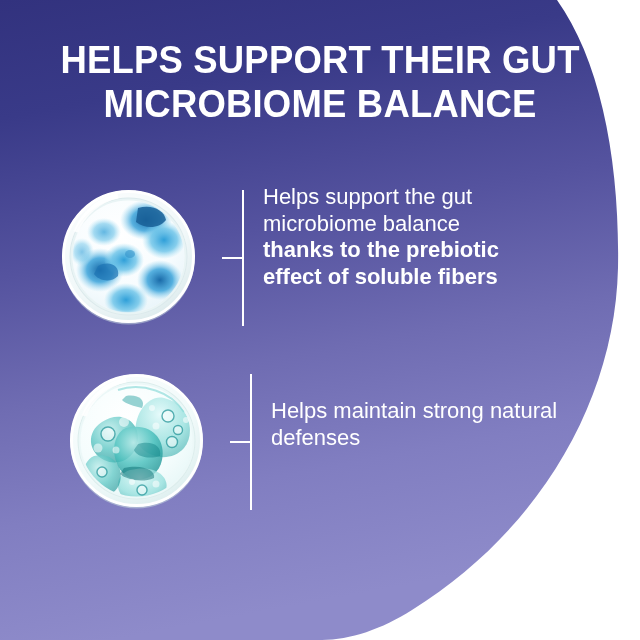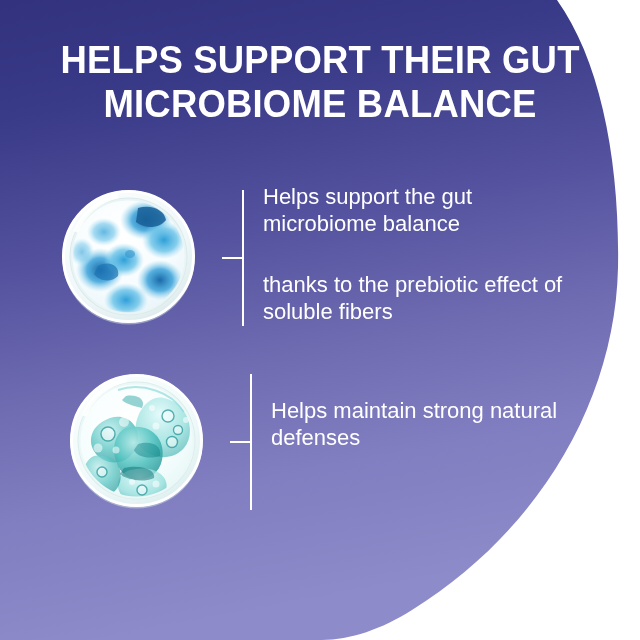--- a/index.html
+++ b/index.html
@@ -107,23 +107,22 @@
     line-height: 26.5px;
   }
   .benefit.row-1 .benefit-text { top: 6px; }
   .benefit.row-2 .benefit-text { top: 36px; }
 
   .benefit-text .lead {
     font-weight: normal;
     display: block;
   }
   .benefit-text .tail {
-    font-weight: normal;
+    font-weight: bold;
     display: block;
-    margin-top: 35px;
   }
   .benefit-text .tail:empty { display: none; }
 </style>
 </head>
 <body>
 
 <div id="poster">
 
   <div class="bg-layer">
     <svg viewBox="0 0 640 640" xmlns="http://www.w3.org/2000/svg" aria-hidden="true">

